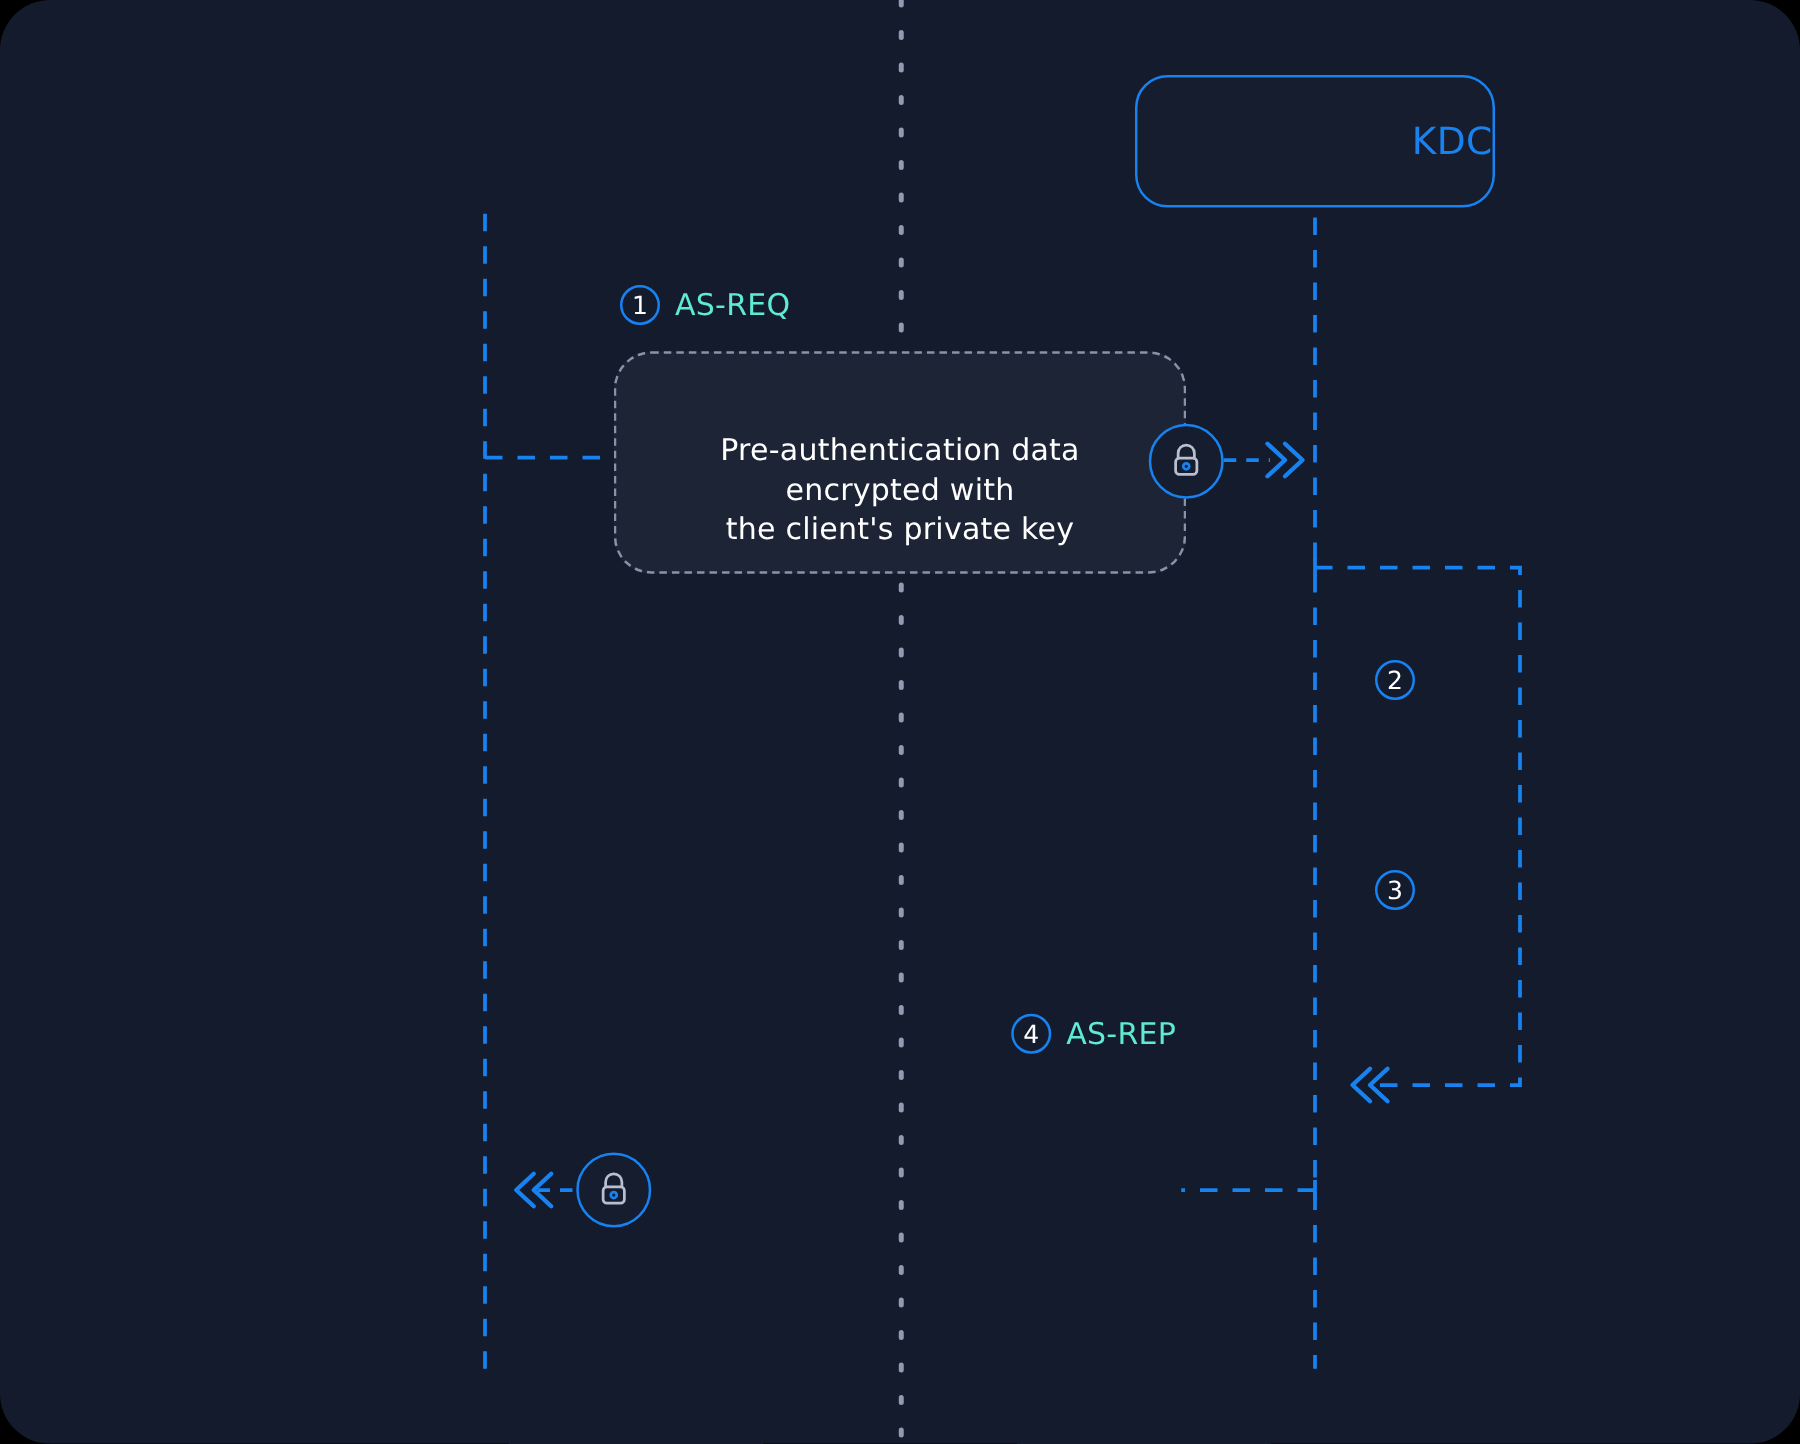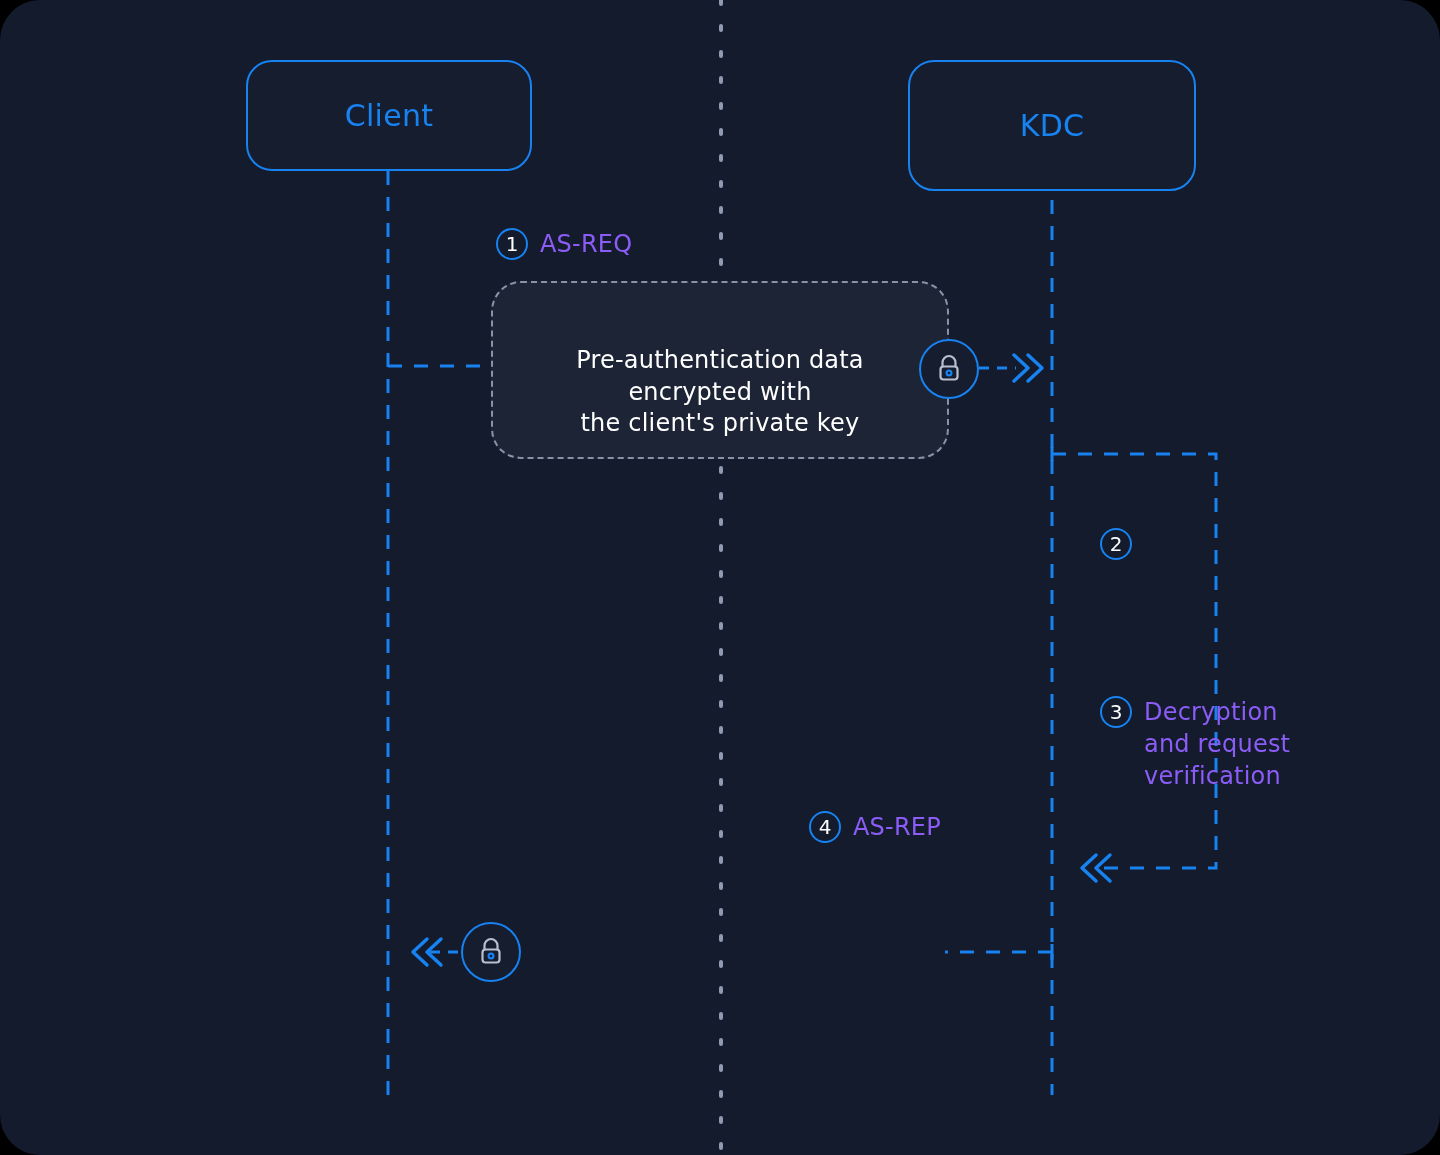--- a/index.html
+++ b/index.html
@@ -36,21 +36,21 @@
     border-radius: 26px;
     background: #151d2f;
     display: flex;
     align-items: center;
     justify-content: center;
     color: #1782f0;
     font-size: 30px;
     letter-spacing: 0.3px;
   }
   #actor-client { left: 246px; top: 60px; width: 286px; height: 111px; }
-  #actor-kdc    { left: 908px; top: 60px; width: 288px; height: 131px; }
+  #actor-kdc    { left: 908px; top: 60px; width: 288px; height: 106px; justify-content: flex-end; }
 
   
   .msgbox {
     position: absolute;
     box-sizing: border-box;
     border: 2px dashed #8a93a6;
     border-radius: 30px;
     background: #1c2435;
     display: flex;
     align-items: center;
@@ -78,21 +78,21 @@
     border: 2px solid #1782f0;
     border-radius: 50%;
     color: #ffffff;
     font-size: 20px;
     display: flex;
     align-items: center;
     justify-content: center;
     box-sizing: border-box;
   }
   .step-label {
-    color: #8b5cf6;
+    color: #5eead4;
     font-size: 24px;
     line-height: 1.33;
     white-space: pre-line;
     letter-spacing: 0.2px;
     padding-top: 1px;
   }
   #step-1 { left: 496px; top: 228px; }
   #step-2 { left: 1100px; top: 528px; }
   #step-3 { left: 1100px; top: 696px; }
   #step-4 { left: 809px; top: 811px; }
@@ -149,23 +149,20 @@
     <line x1="1052" y1="944" x2="1052" y2="960" stroke="#1782f0" stroke-width="3"></line>
 
     <line x1="495" y1="952" x2="519" y2="952" stroke="#1782f0" stroke-width="3" stroke-dasharray="10 8"></line>
     <line x1="430" y1="952" x2="459" y2="952" stroke="#1782f0" stroke-width="3" stroke-dasharray="10 8"></line>
     <g fill="none" stroke="#1782f0" stroke-width="3.5" stroke-linecap="round" stroke-linejoin="round">
       <polyline points="1419,939 1405,952 1419,965" transform="translate(-992,0)"></polyline>
       <polyline points="1433,939 1419,952 1433,965" transform="translate(-992,0)"></polyline>
     </g>
   </svg>
 
-  <div id="actor-client" class="actor">
-    <span>Client</span>
-  </div>
 
   <div id="actor-kdc" class="actor">
     <span>KDC</span>
   </div>
 
   <div id="step-1" class="step">
     <div class="step-num">1</div>
     <div class="step-label">AS-REQ</div>
   </div>
 
@@ -182,23 +179,20 @@
       <circle cx="15" cy="20" r="2.4" stroke="#1782f0" stroke-width="2.2"></circle>
     </svg>
   </div>
 
   <div id="step-2" class="step">
     <div class="step-num">2</div>
   </div>
 
   <div id="step-3" class="step">
     <div class="step-num">3</div>
-    <div class="step-label">Decryption
-and request
-verification</div>
   </div>
 
   <div id="step-4" class="step">
     <div class="step-num">4</div>
     <div class="step-label">AS-REP</div>
   </div>
 
 
   <div id="lock-asrep" class="lock-badge">
     <svg width="30" height="32" viewBox="0 0 30 32" fill="none">

